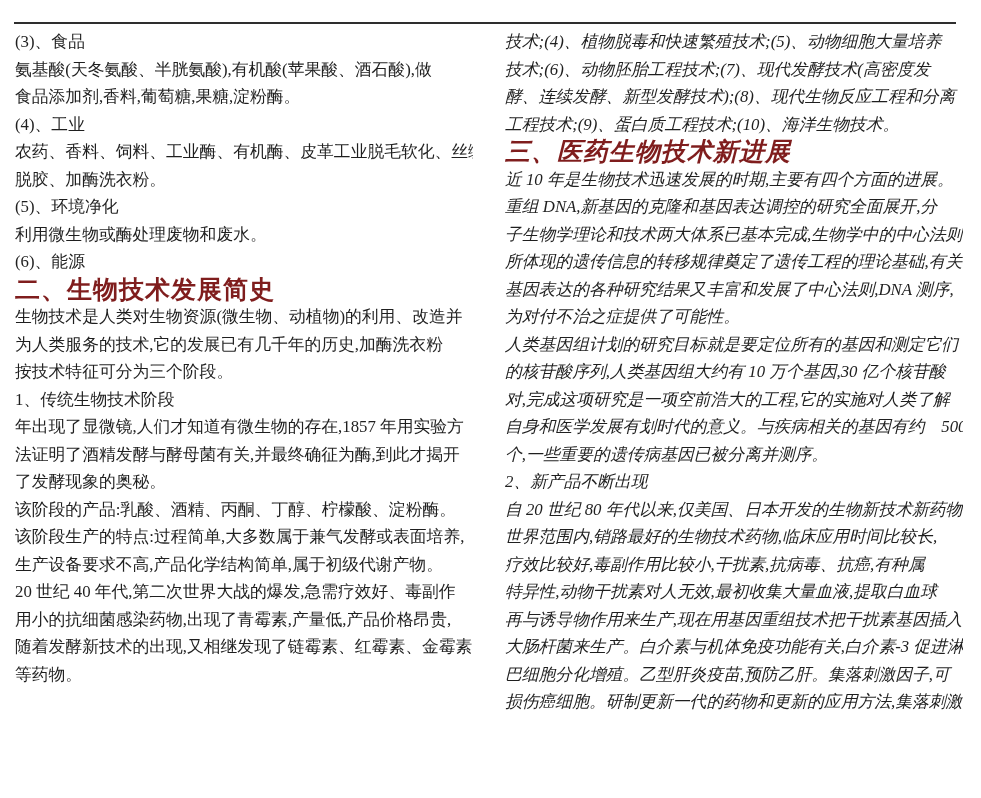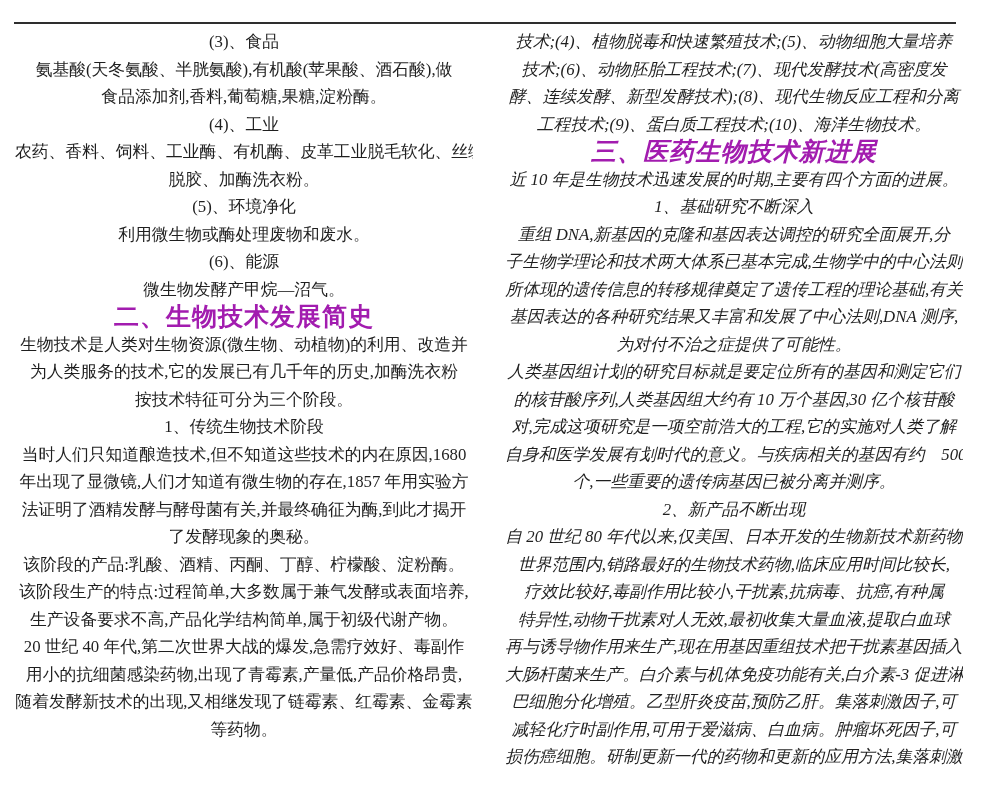--- a/index.html
+++ b/index.html
@@ -22,94 +22,89 @@
     width: 942px;
     height: 0;
     border-top: 2px solid #2e2e2e;
   }
   .column {
     position: absolute;
     top: 28px;
     width: 458px;
     height: 770px;
     overflow: hidden;
-    text-align: center;
   }
   .column-left  { left: 15px; }
   .column-right { left: 505px; font-style: italic; }
   .line {
     height: 27.5px;
     line-height: 27.5px;
     white-space: nowrap;
     font-size: 16.8px;
     letter-spacing: 0px;
   }
   .line.heading {
     font-family: "DejaVu Sans", "Liberation Sans", sans-serif;
     font-weight: bold;
     font-size: 25px;
-    color: #a21caf;
+    color: #7f1d1d;
     letter-spacing: 1px;
   }
 </style>
 </head>
 <body>
 
 <div class="header-rule"></div>
 
 <div class="column column-left">
     <div class="line body">(3)、食品</div>
     <div class="line body">氨基酸(天冬氨酸、半胱氨酸),有机酸(苹果酸、酒石酸),做</div>
     <div class="line body">食品添加剂,香料,葡萄糖,果糖,淀粉酶。</div>
     <div class="line body">(4)、工业</div>
     <div class="line body">农药、香料、饲料、工业酶、有机酶、皮革工业脱毛软化、丝绸</div>
     <div class="line body">脱胶、加酶洗衣粉。</div>
     <div class="line body">(5)、环境净化</div>
     <div class="line body">利用微生物或酶处理废物和废水。</div>
     <div class="line body">(6)、能源</div>
-    <div class="line body">微生物发酵产甲烷—沼气。</div>
     <div class="line heading">二、生物技术发展简史</div>
     <div class="line body">生物技术是人类对生物资源(微生物、动植物)的利用、改造并</div>
     <div class="line body">为人类服务的技术,它的发展已有几千年的历史,加酶洗衣粉</div>
     <div class="line body">按技术特征可分为三个阶段。</div>
     <div class="line body">1、传统生物技术阶段</div>
-    <div class="line body">当时人们只知道酿造技术,但不知道这些技术的内在原因,1680</div>
     <div class="line body">年出现了显微镜,人们才知道有微生物的存在,1857 年用实验方</div>
     <div class="line body">法证明了酒精发酵与酵母菌有关,并最终确征为酶,到此才揭开</div>
     <div class="line body">了发酵现象的奥秘。</div>
     <div class="line body">该阶段的产品:乳酸、酒精、丙酮、丁醇、柠檬酸、淀粉酶。</div>
     <div class="line body">该阶段生产的特点:过程简单,大多数属于兼气发酵或表面培养,</div>
     <div class="line body">生产设备要求不高,产品化学结构简单,属于初级代谢产物。</div>
     <div class="line body">20 世纪 40 年代,第二次世界大战的爆发,急需疗效好、毒副作</div>
     <div class="line body">用小的抗细菌感染药物,出现了青霉素,产量低,产品价格昂贵,</div>
     <div class="line body">随着发酵新技术的出现,又相继发现了链霉素、红霉素、金霉素</div>
     <div class="line body">等药物。</div>
   </div>
 
 <div class="column column-right">
     <div class="line body">技术;(4)、植物脱毒和快速繁殖技术;(5)、动物细胞大量培养</div>
     <div class="line body">技术;(6)、动物胚胎工程技术;(7)、现代发酵技术(高密度发</div>
     <div class="line body">酵、连续发酵、新型发酵技术);(8)、现代生物反应工程和分离</div>
     <div class="line body">工程技术;(9)、蛋白质工程技术;(10)、海洋生物技术。</div>
     <div class="line heading">三、医药生物技术新进展</div>
     <div class="line body">近 10 年是生物技术迅速发展的时期,主要有四个方面的进展。</div>
-    <div class="line body">1、基础研究不断深入</div>
     <div class="line body">重组 DNA,新基因的克隆和基因表达调控的研究全面展开,分</div>
     <div class="line body">子生物学理论和技术两大体系已基本完成,生物学中的中心法则</div>
     <div class="line body">所体现的遗传信息的转移规律奠定了遗传工程的理论基础,有关</div>
     <div class="line body">基因表达的各种研究结果又丰富和发展了中心法则,DNA 测序,</div>
     <div class="line body">为对付不治之症提供了可能性。</div>
     <div class="line body">人类基因组计划的研究目标就是要定位所有的基因和测定它们</div>
     <div class="line body">的核苷酸序列,人类基因组大约有 10 万个基因,30 亿个核苷酸</div>
     <div class="line body">对,完成这项研究是一项空前浩大的工程,它的实施对人类了解</div>
     <div class="line body">自身和医学发展有划时代的意义。与疾病相关的基因有约　5000</div>
     <div class="line body">个,一些重要的遗传病基因已被分离并测序。</div>
     <div class="line body">2、新产品不断出现</div>
     <div class="line body">自 20 世纪 80 年代以来,仅美国、日本开发的生物新技术新药物</div>
     <div class="line body">世界范围内,销路最好的生物技术药物,临床应用时间比较长,</div>
     <div class="line body">疗效比较好,毒副作用比较小,干扰素,抗病毒、抗癌,有种属</div>
     <div class="line body">特异性,动物干扰素对人无效,最初收集大量血液,提取白血球</div>
     <div class="line body">再与诱导物作用来生产,现在用基因重组技术把干扰素基因插入</div>
     <div class="line body">大肠杆菌来生产。白介素与机体免疫功能有关,白介素-3 促进淋</div>
     <div class="line body">巴细胞分化增殖。乙型肝炎疫苗,预防乙肝。集落刺激因子,可</div>
-    <div class="line body">减轻化疗时副作用,可用于爱滋病、白血病。肿瘤坏死因子,可</div>
     <div class="line body">损伤癌细胞。研制更新一代的药物和更新的应用方法,集落刺激</div>
   </div>
 
 </body></html>

